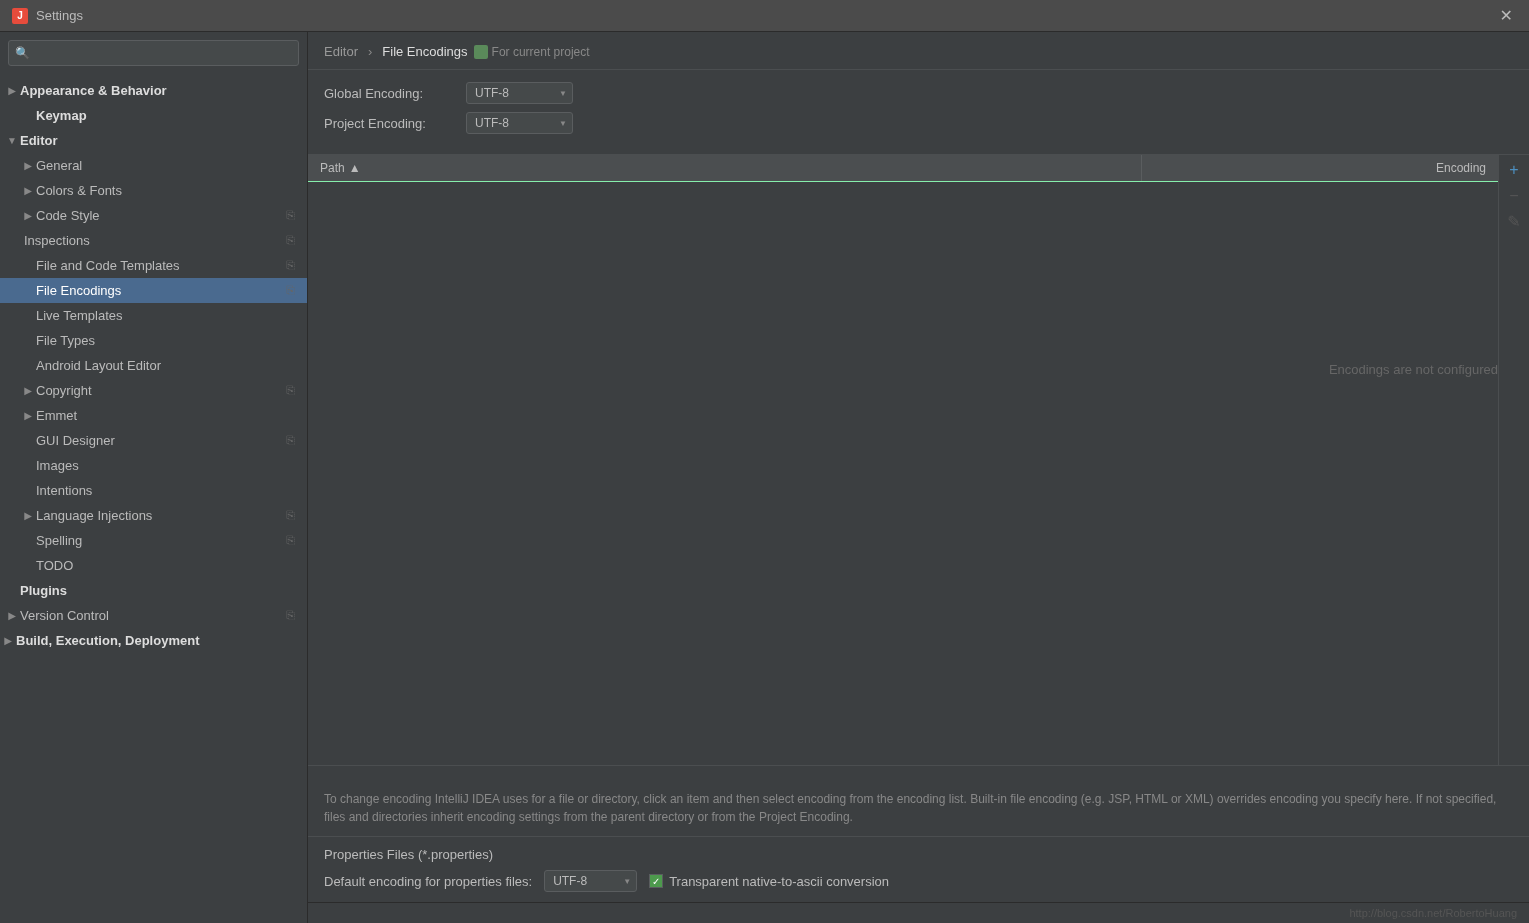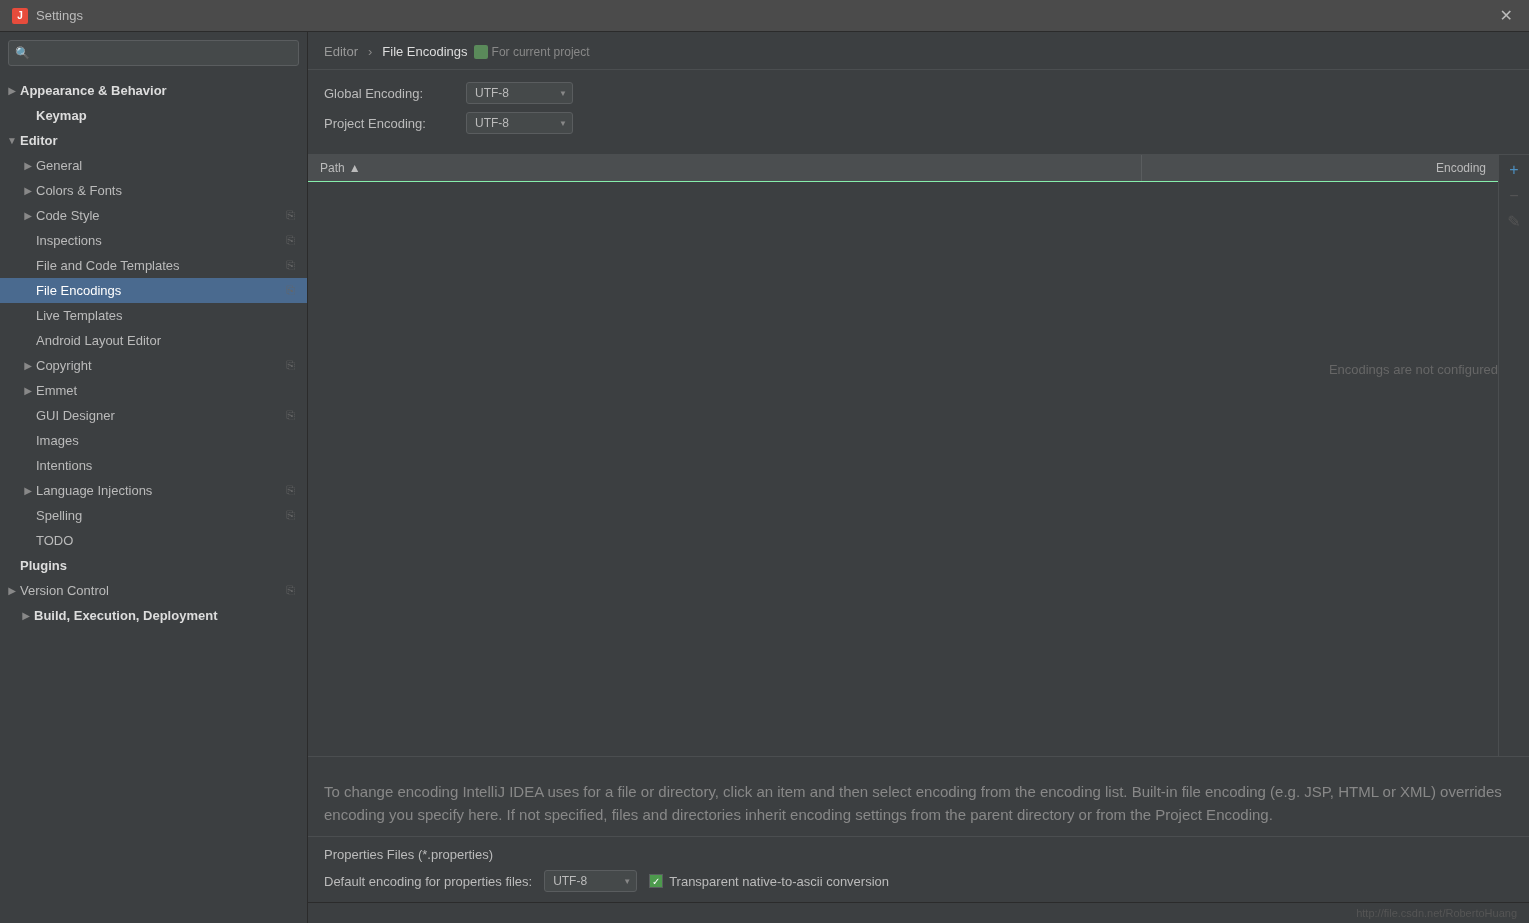--- a/index.html
+++ b/index.html
@@ -290,21 +290,21 @@
       display: flex;
       align-items: center;
       justify-content: center;
       border-radius: 2px;
       line-height: 1;
     }
     .action-btn.disabled { color: #555; cursor: default; }
     .info-text {
       padding: 24px 16px 10px;
       color: #888;
-      font-size: 15px;
+      font-size: 12px;
       line-height: 1.5;
       border-top: 1px solid #4b4e50;
       flex-shrink: 0;
     }
     .properties-section {
       padding: 10px 16px;
       border-top: 1px solid #4b4e50;
       flex-shrink: 0;
     }
     .properties-title {
@@ -388,41 +388,45 @@
           </div>
           <div class="tree-item" style="padding-left: 20px;">
             <span class="arrow collapsed"></span>
             <span class="item-label">Colors &amp; Fonts</span>
           </div>
           <div class="tree-item" style="padding-left: 20px;">
             <span class="arrow collapsed"></span>
             <span class="item-label">Code Style</span>
             <span class="item-icon">⎘</span>
           </div>
-          <div class="tree-item" style="padding-left: 20px;">
+          <div class="tree-item" style="padding-left: 8px;">
             <span class="arrow empty"></span>
             <span class="item-label">Inspections</span>
             <span class="item-icon">⎘</span>
           </div>
           <div class="tree-item" style="padding-left: 20px;">
             <span class="arrow empty"></span>
             <span class="item-label">File and Code Templates</span>
             <span class="item-icon">⎘</span>
           </div>
           <div class="tree-item selected" style="padding-left: 20px;">
             <span class="arrow empty"></span>
             <span class="item-label">File Encodings</span>
             <span class="item-icon">⎘</span>
           </div>
           <div class="tree-item" style="padding-left: 20px;">
             <span class="arrow empty"></span>
             <span class="item-label">Live Templates</span>
           </div>
           <div class="tree-item" style="padding-left: 20px;">
             <span class="arrow empty"></span>
+            <span class="item-label">File Types</span>
+          </div>
+          <div class="tree-item" style="padding-left: 20px;">
+            <span class="arrow empty"></span>
             <span class="item-label">Android Layout Editor</span>
           </div>
           <div class="tree-item" style="padding-left: 20px;">
             <span class="arrow collapsed"></span>
             <span class="item-label">Copyright</span>
             <span class="item-icon">⎘</span>
           </div>
           <div class="tree-item" style="padding-left: 20px;">
             <span class="arrow collapsed"></span>
             <span class="item-label">Emmet</span>
@@ -456,21 +460,21 @@
           </div>
           <div class="tree-item" style="padding-left: 4px;">
             <span class="arrow empty"></span>
             <span class="item-label" style="font-weight: bold; color: rgb(221, 221, 221);">Plugins</span>
           </div>
           <div class="tree-item" style="padding-left: 4px;">
             <span class="arrow collapsed"></span>
             <span class="item-label">Version Control</span>
             <span class="item-icon">⎘</span>
           </div>
-          <div class="tree-item" style="padding-left: 18px;">
+          <div class="tree-item" style="padding-left: 0;">
             <span class="arrow collapsed"></span>
             <span class="item-label" style="font-weight: bold; color: rgb(221, 221, 221);">Build, Execution, Deployment</span>
           </div>
         </div>
     </div>
 
     <div class="right-panel">
 
       <div class="panel-header">
         <span class="breadcrumb">Editor</span>
@@ -538,16 +542,16 @@
           <div class="select-wrap">
             <select class="dropdown-select" id="properties-encoding-select"><option value="UTF-8">UTF-8</option><option value="UTF-16">UTF-16</option><option value="ISO-8859-1">ISO-8859-1</option></select>
           </div>
           <label class="checkbox-wrap">
             <div class="checkbox">✓</div>
             <span>Transparent native-to-ascii conversion</span>
           </label>
         </div>
       </div>
 
-      <div class="watermark">http://file.csdn.net/RobertoHuang</div>
+      <div class="watermark">http://blog.csdn.net/RobertoHuang</div>
     </div>
   </div>
 </div>
 
 </body></html>

